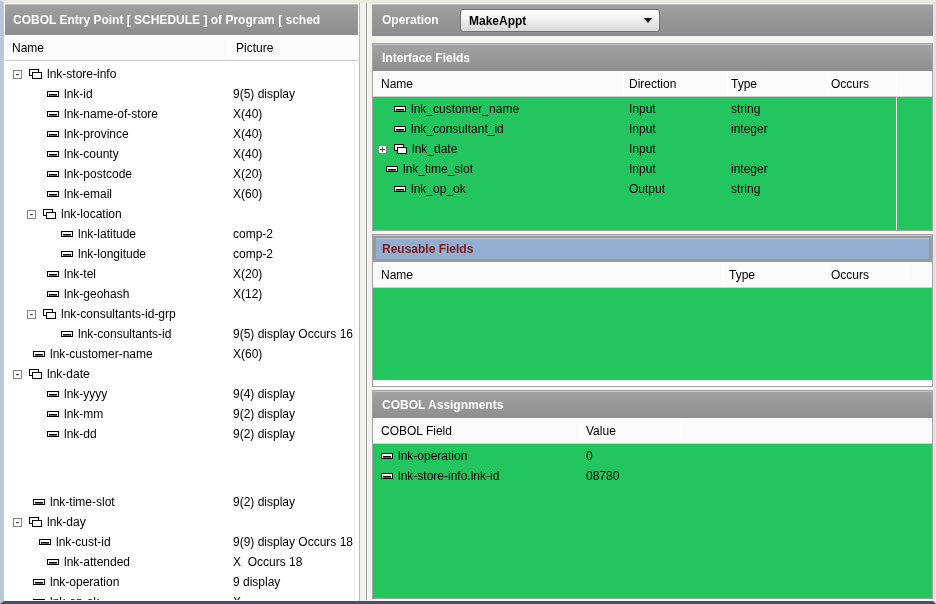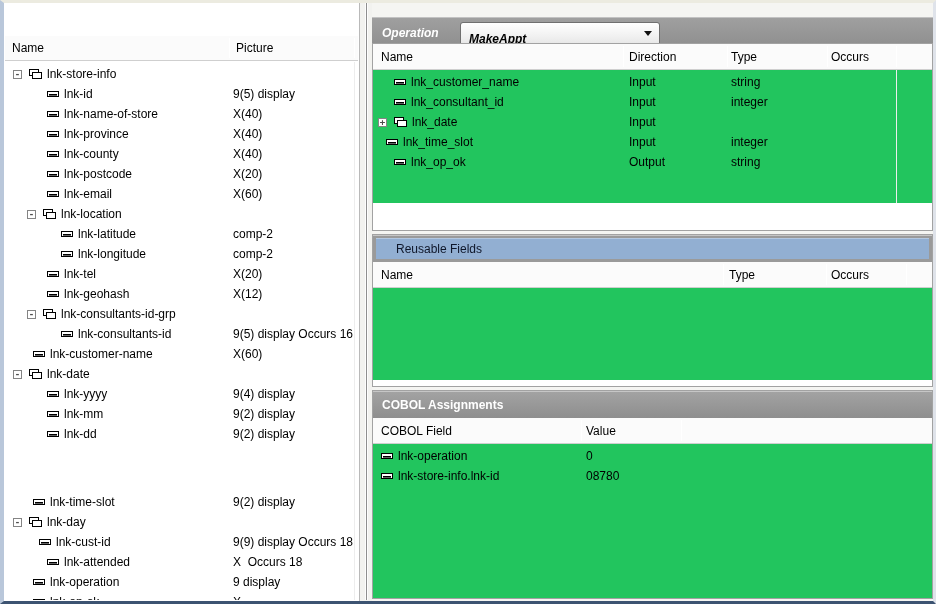--- a/index.html
+++ b/index.html
@@ -37,55 +37,58 @@
     font:bold 9px "DejaVu Sans Mono",monospace;line-height:7px;text-align:center;color:#4d4d4d;
     margin-right:6px;
   }
   .exp-spacer{flex:0 0 auto;width:20px;height:1px;}
   .ticon{flex:0 0 auto;display:inline-flex;align-items:center;margin-right:4px;}
   .tname{white-space:nowrap;}
   .pic{position:absolute;left:228px;top:3px;white-space:pre;}
   
   .right-panel{position:absolute;left:368px;top:0;width:561px;height:598px;}
   .opbar{
-    position:absolute;left:0;top:14px;width:100%;height:32px;
+    position:absolute;left:0;top:1px;width:100%;height:32px;
     background:linear-gradient(#a0a0a0,#8d8d8d);box-shadow:inset 0 1px 0 #c2c2c2;
-    display:flex;align-items:center;color:#fff;font-weight:bold;padding-left:10px;font-style:italic;
+    display:flex;align-items:center;color:#fff;font-weight:bold;padding-left:10px;
   }
   .combo{
-    position:absolute;left:88px;top:5px;width:200px;height:33px;
+    position:absolute;left:88px;top:5px;width:200px;height:23px;
     border:1px solid #707070;border-radius:3px;
     background:linear-gradient(#ffffff,#f0f0f0 45%,#d9d9d9);
     color:#000;font-weight:bold;display:flex;align-items:center;padding-left:8px;cursor:default;
   }
   .combo .arrow{position:absolute;right:7px;top:8px;width:0;height:0;border-left:4px solid transparent;border-right:4px solid transparent;border-top:5px solid #111;}
   .section{position:absolute;left:0;width:100%;border:1px solid #a2a2a2;background:#fff;}
   .sec-if{top:40px;height:188px;}
   .sec-rf{top:231px;height:153px;}
   .sec-ca{top:387px;height:209px;}
   .sec-hdr{
     position:relative;height:27px;background:linear-gradient(#a3a3a3,#8e8e8e);
     box-shadow:inset 0 1px 0 #c6c6c6;
     color:#fff;font-weight:bold;display:flex;align-items:center;padding-left:9px;
   }
   .sec-hdr.blue{background:#9a9a9a;padding:3px;display:block;}
-  .sec-hdr.blue .inner{height:100%;background:#92afd2;box-shadow:inset 0 1px 0 #b4c8e0;color:#0f172a;font-weight:normal;display:flex;align-items:center;padding-left:20px;}
+  .sec-hdr.blue .inner{height:100%;background:#92afd2;box-shadow:inset 0 1px 0 #b4c8e0;color:#7f1d1d;font-weight:bold;display:flex;align-items:center;padding-left:6px;}
   .sec-colhdr{position:relative;height:26px;background:#fbfbfb;border-bottom:1px solid #cfcfcf;}
   .sec-colhdr .hlabel{position:absolute;top:6px;}
   .sec-body{position:relative;background:#22c55e;height:calc(100% - 53px);overflow:hidden;padding-top:2px;}
   .sec-rf .sec-body{height:calc(100% - 59px);}
   .rrow{position:relative;height:20px;display:flex;align-items:center;white-space:nowrap;}
   .cell{position:absolute;top:3px;white-space:nowrap;}
 </style>
 </head>
 <body>
 
 <div class="window">
 
   <div class="left-panel">
+    <div class="titlebar">
+      <span>COBOL Entry Point [ SCHEDULE ] of Program [ sched</span>
+    </div>
     <div class="colhdr left-colhdr">
       <span class="hlabel" style="left:7px">Name</span>
       <span class="hlabel" style="left:231px">Picture</span>
       <span class="vsep" style="left:224px"></span>
       <span class="vsep" style="left:349px"></span>
     </div>
     <div class="left-body" id="left-tree-body">
       <span class="body-line" style="left:349px"></span>
     <div class="trow" style="padding-left: 8px;">
           <span class="exp">-</span>
@@ -373,20 +376,23 @@
 
     <div class="opbar">
       <span>Operation</span>
       <div class="combo">
         <span>MakeAppt</span>
         <span class="arrow"></span>
       </div>
     </div>
 
     <div class="section sec-if">
+      <div class="sec-hdr">
+        <span>Interface Fields</span>
+      </div>
       <div class="sec-colhdr">
         <span class="hlabel" style="left:8px">Name</span>
         <span class="hlabel" style="left:256px">Direction</span>
         <span class="hlabel" style="left:358px">Type</span>
         <span class="hlabel" style="left:458px">Occurs</span>
         <span class="vsep" style="left:250px"></span>
         <span class="vsep" style="left:354px"></span>
         <span class="vsep" style="left:454px"></span>
         <span class="vsep" style="left:523px"></span>
       </div>

